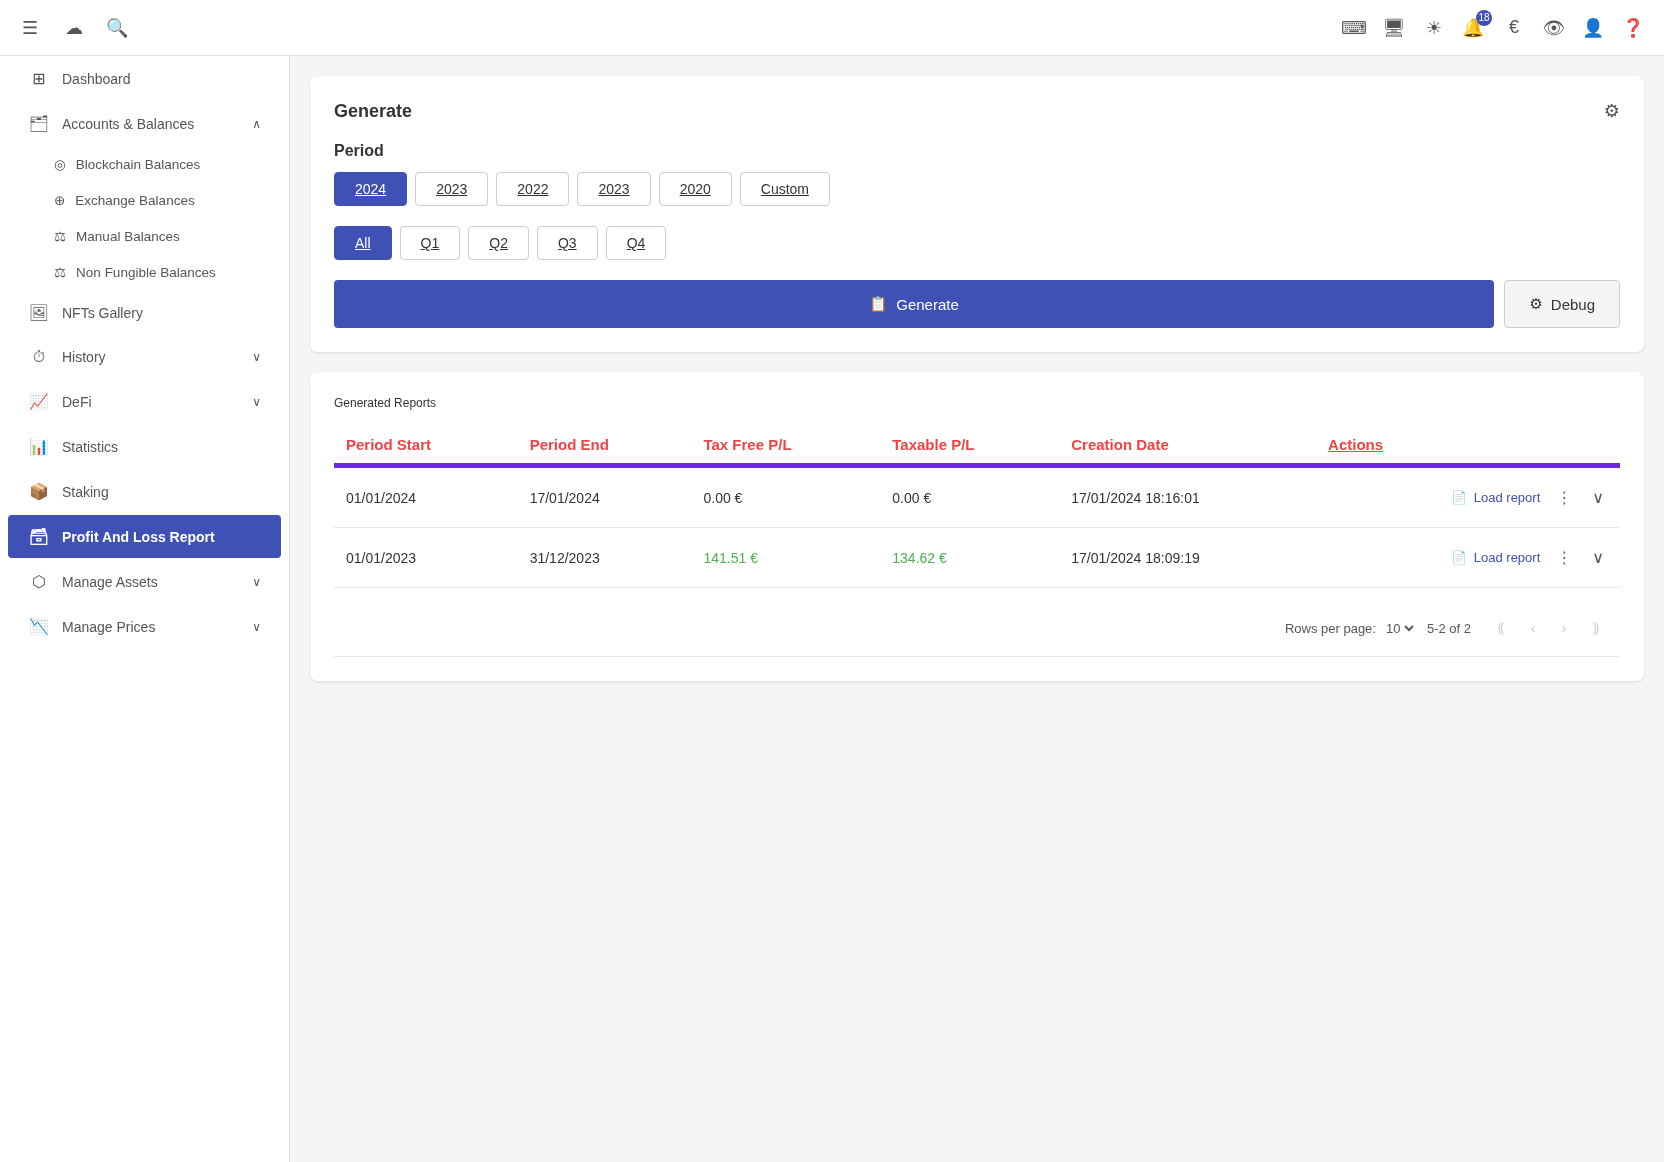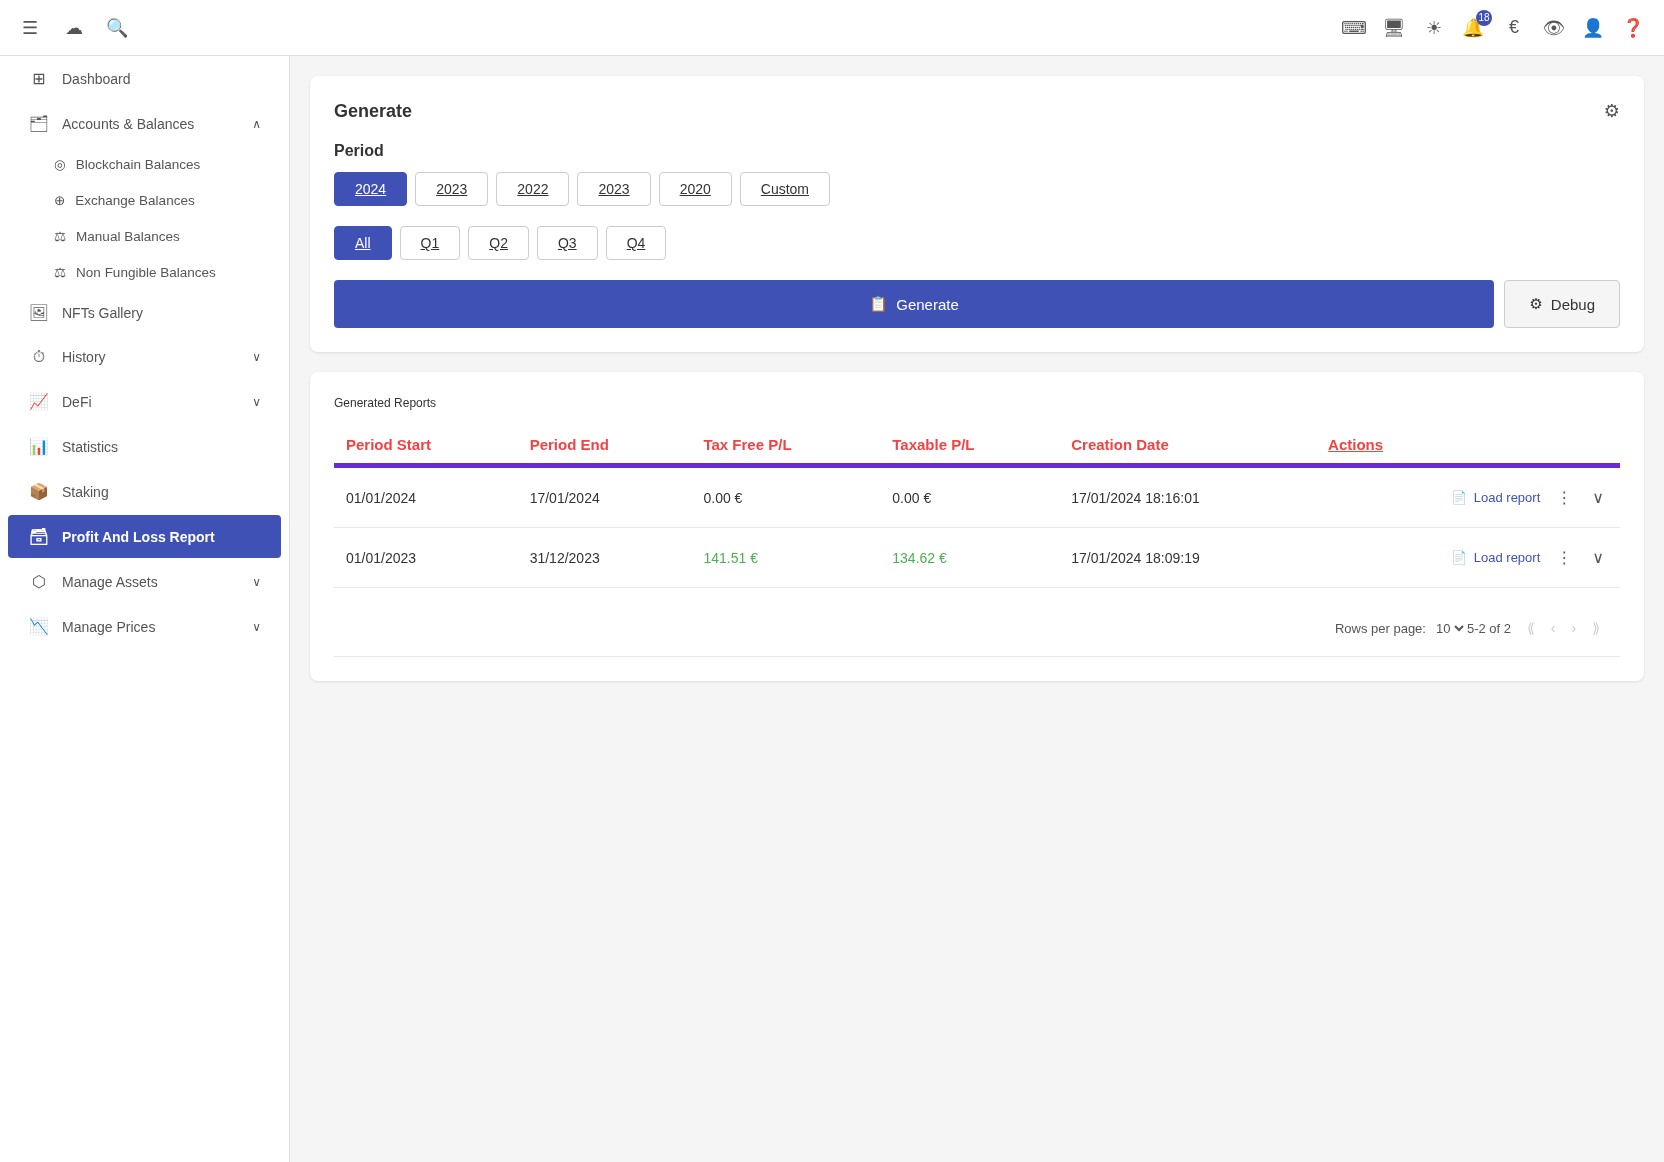--- a/index.html
+++ b/index.html
@@ -52,21 +52,21 @@
     table { width: 100%; border-collapse: collapse; }
     thead th { text-align: left; padding: 10px 12px; font-weight: 600; font-size: 15px; color: #ef4444; border-bottom: 5px solid #6d28d9; }
     tbody tr { border-bottom: 1px solid #e8e8e8; }
     tbody td { padding: 16px 12px; font-size: 14px; }
     .text-green { color: #4caf50; }
     .load-report-btn { display: flex; align-items: center; gap: 6px; color: #3f51b5; cursor: pointer; font-size: 13px; background: none; border: none; }
     .row-actions { display: flex; align-items: center; gap: 12px; }
     .icon-btn { background: none; border: none; cursor: pointer; color: #555; font-size: 16px; padding: 4px; }
 
     
-    .pagination { display: flex; align-items: center; justify-content: flex-end; gap: 0; padding-top: 12px; }
+    .pagination { display: flex; align-items: center; justify-content: flex-end; gap: 10px; padding-top: 12px; }
     .pagination-info { color: #555; font-size: 13px; margin-right: 8px; }
     .pagination-btn { background: none; border: none; cursor: pointer; color: #555; padding: 4px 8px; font-size: 14px; }
     .pagination-btn:disabled { color: #ccc; cursor: default; }
     .rows-per-page { display: flex; align-items: center; gap: 6px; font-size: 13px; color: #555; }
     .rows-select { border: none; background: none; font-size: 13px; cursor: pointer; color: #555; }
 
     
     .gear-icon { color: #555; font-size: 18px; cursor: pointer; }
 
     

